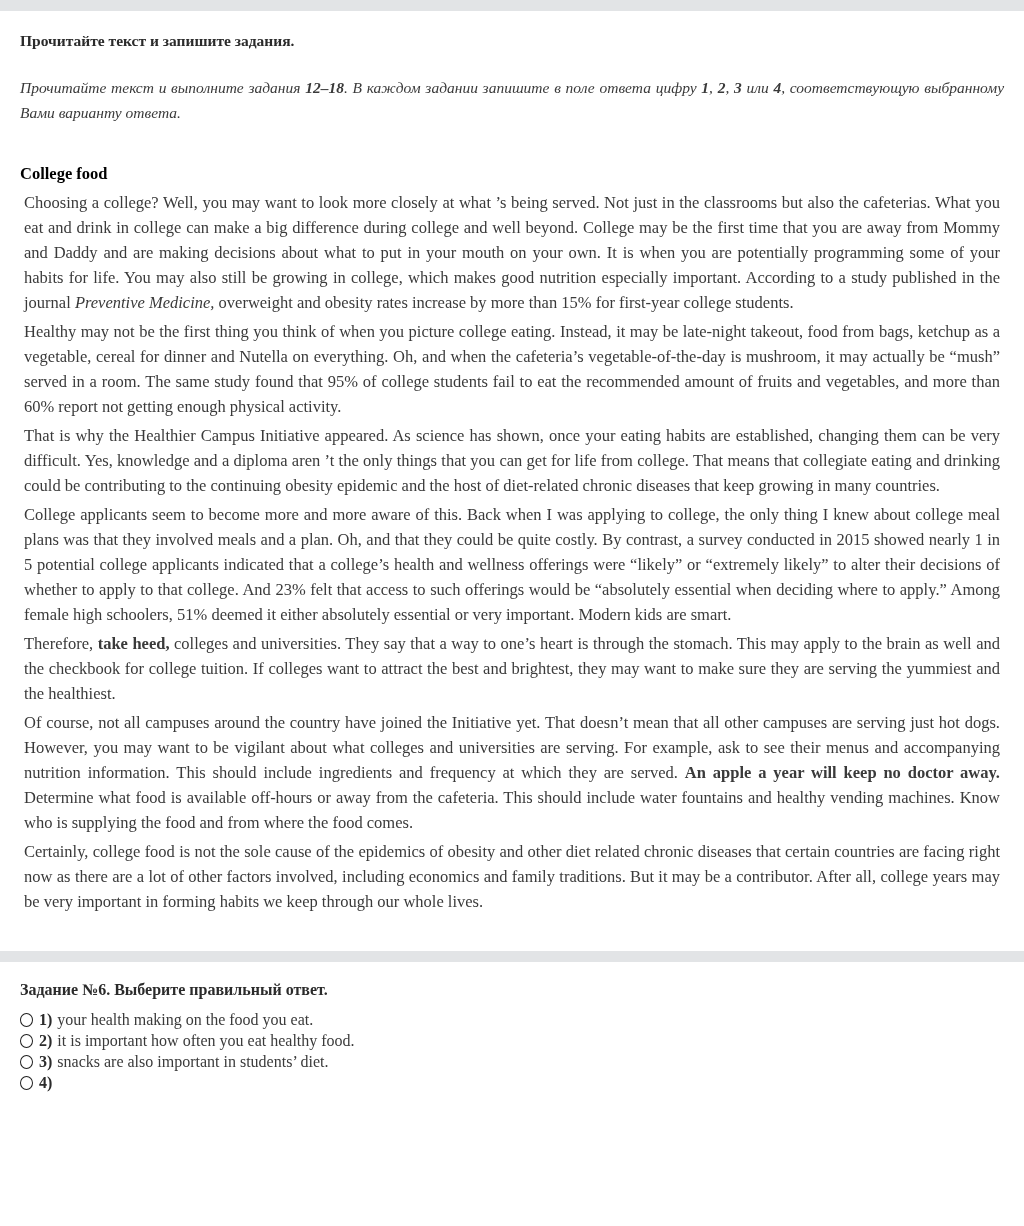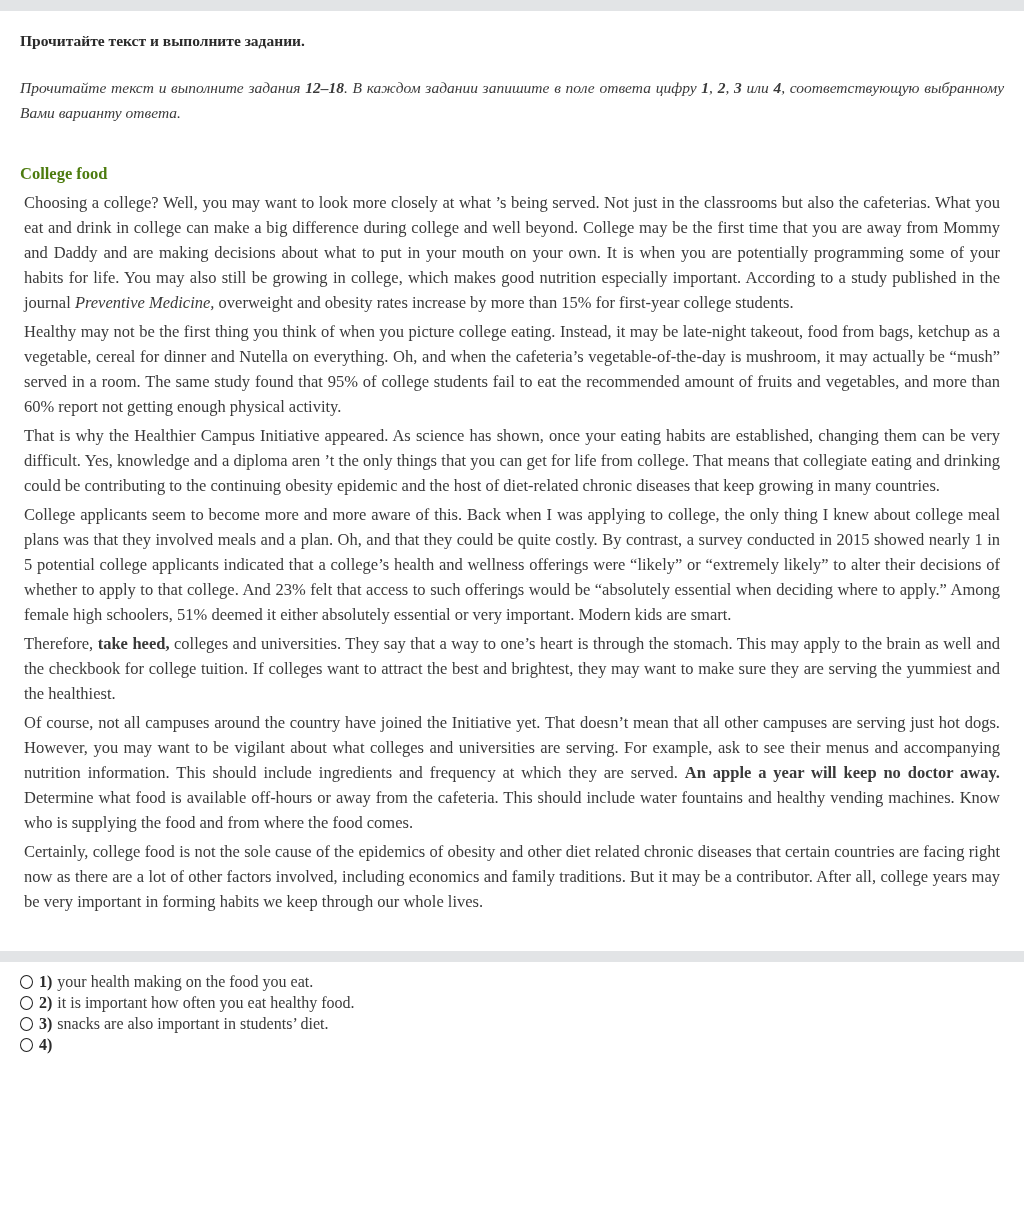--- a/index.html
+++ b/index.html
@@ -35,21 +35,21 @@
     line-height: 25px;
     font-style: italic;
     text-align: justify;
   }
 
   .article-title {
     margin: 36px 0 0;
     font-size: 16.5px;
     line-height: 25px;
     font-weight: bold;
-    color: #4d7c0f;
+    color: #000000;
   }
   .article-body p {
     margin: 4px;
     font-size: 16.5px;
     line-height: 25px;
     text-align: justify;
   }
 
   .divider { margin-top: 37px; }
 
@@ -87,21 +87,21 @@
     box-sizing: border-box;
   }
   .opt-num { font-weight: bold; margin-right: 5px; color: #2b2b2b; }
 </style>
 </head>
 <body>
 
 <div class="bar"></div>
 
 <main class="content">
-  <p class="intro-heading">Прочитайте текст и выполните задании.</p>
+  <p class="intro-heading">Прочитайте текст и запишите задания.</p>
 
   <p class="intro-sub"><span>Прочитайте текст и выполните задания </span><span class="b">12–18</span><span>. В каждом задании запишите в поле ответа цифру </span><span class="b">1</span><span>, </span><span class="b">2</span><span>, </span><span class="b">3</span><span>  или </span><span class="b">4</span><span>, соответствующую выбранному Вами варианту ответа.</span></p>
 
   <h2 class="article-title">College food</h2>
 
   <div class="article-body">
 
       <p><span>Choosing a college? Well, you may want to look more closely at what ’s being served. Not just in the classrooms but also the cafeterias. What you eat and drink in college can make a big difference during college and well beyond. College may be the first time that you are away from Mommy and Daddy and are making decisions about what to put in your mouth on your own. It is when you are potentially programming some of your habits for life. You may also still be growing in college, which makes good nutrition especially important. According to a study published in the journal </span><span class="i">Preventive Medicine,</span><span> overweight and obesity rates increase by more than 15% for first-year college students.</span></p>
 
       <p><span>Healthy may not be the first thing you think of when you picture college eating. Instead, it may be late-night takeout, food from bags, ketchup as a vegetable, cereal for dinner and Nutella on everything. Oh, and when the cafeteria’s vegetable-of-the-day is mushroom, it may actually be “mush” served in a room. The same study found that 95% of college students fail to eat the recommended amount of fruits and vegetables, and more than 60% report not getting enough physical activity.</span></p>
@@ -114,20 +114,21 @@
 
       <p><span>Of course, not all campuses around the country have joined the Initiative yet. That doesn’t mean that all other campuses are serving just hot dogs. However, you may want to be vigilant about what colleges and universities are serving. For example, ask to see their menus and accompanying nutrition information. This should include ingredients and frequency at which they are served. </span><span class="b">An apple a year will keep no doctor away.</span><span> Determine what food is available off-hours or away from the cafeteria. This should include water fountains and healthy vending machines. Know who is supplying the food and from where the food comes.</span></p>
 
       <p><span>Certainly, college food is not the sole cause of the epidemics of obesity and other diet related chronic diseases that certain countries are facing right now as there are a lot of other factors involved, including economics and family traditions. But it may be a contributor. After all, college years may be very important in forming habits we keep through our whole lives.</span></p>
     </div>
 </main>
 
 <div class="bar divider"></div>
 
 <section class="content">
+  <p class="task-heading">Задание №6. Выберите правильный ответ.</p>
 
 
   <div class="options">
 
       <div class="option">
         <span class="radio"></span>
         <span class="opt-num">1)</span>
         <span class="opt-text">your health making on the food you eat.</span>
       </div>
 

